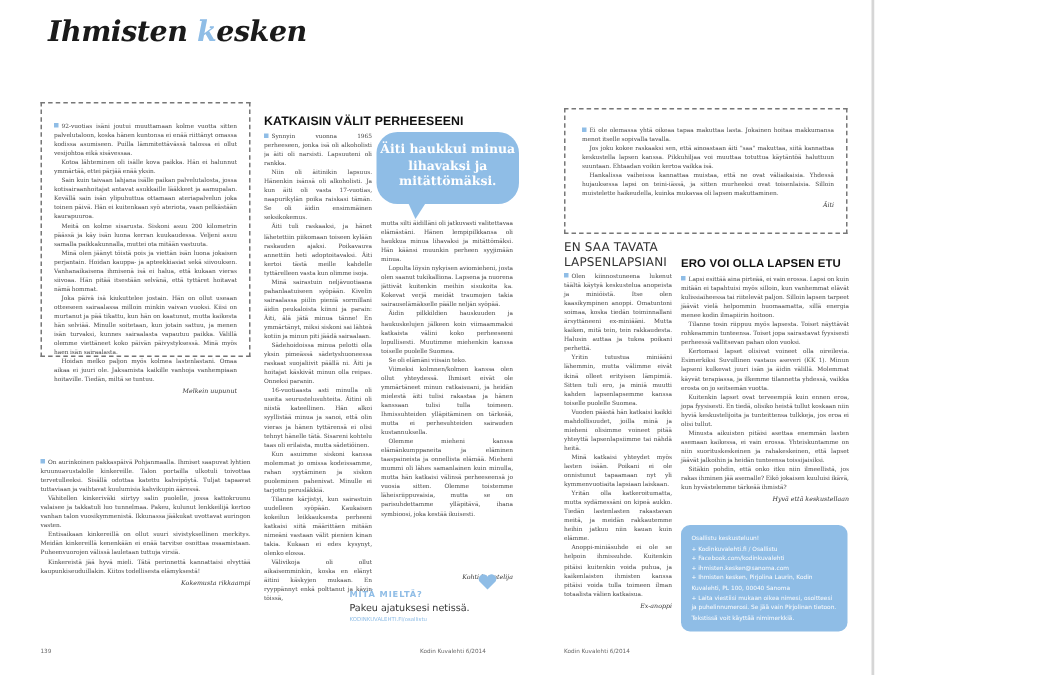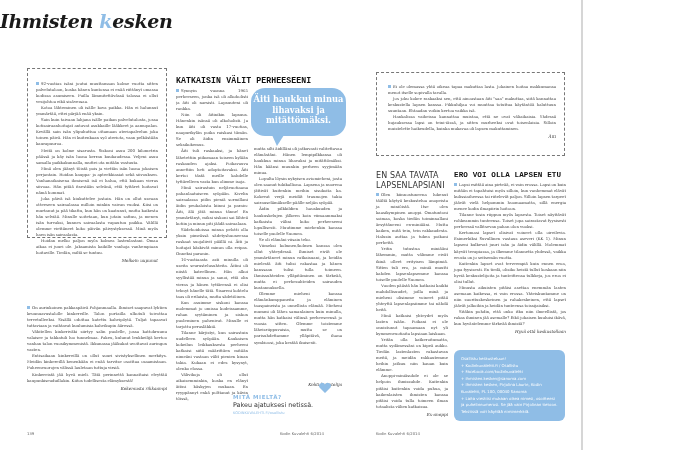--- a/index.html
+++ b/index.html
@@ -1,24 +1,24 @@
 <!DOCTYPE html>
 <html><head>
 <meta charset="utf-8">
 <style>
 *{box-sizing:border-box;margin:0;padding:0}
 html,body{width:696px;height:450px;background:#fff;overflow:hidden}
 body{position:relative;font-family:"DejaVu Serif",serif;color:#333}
 .page-edge{position:absolute;left:581px;top:0;width:2px;height:450px;background:#d6d6d6}
 .right-blank{position:absolute;left:583px;top:0;width:113px;height:450px;background:#fff}
-.title{position:absolute;left:0;top:10px;font-family:"DejaVu Serif",serif;font-weight:bold;font-style:italic;font-size:19px;color:#1a1a1a;letter-spacing:-0.3px}
+.title{position:absolute;left:32px;top:10px;font-family:"DejaVu Serif",serif;font-weight:bold;font-style:italic;font-size:19px;color:#1a1a1a;letter-spacing:-0.3px}
 .title .k{color:#8fbde6}
 .box{position:absolute;border:1.3px dashed #777}
 .h-light{font-family:"DejaVu Sans",sans-serif;font-size:8.6px;color:#333;letter-spacing:0.1px;line-height:10px}
-.h-bold{font-family:Liberation Mono, monospace;font-weight:bold;font-size:8.2px;color:#111;letter-spacing:0.1px}
+.h-bold{font-family:Liberation Sans, sans-serif;font-weight:bold;font-size:8.2px;color:#111;letter-spacing:0.1px}
 .txt{font-family:"DejaVu Serif",serif;font-size:3.9px;line-height:6.05px;color:#444;text-align:justify;word-spacing:-0.2px}
 .txt p{text-indent:5px}
 .txt p:first-child{text-indent:0}
 .sq{display:inline-block;width:3px;height:3px;background:#8fbde6;margin-right:2px;vertical-align:middle}
 .sig{font-style:italic;text-align:right;font-family:"DejaVu Serif",serif;font-size:4.2px;color:#333;margin-top:2px}
 .bubble{position:absolute;left:251px;top:88px;width:95px;height:48px;background:#8fbde6;border-radius:14px;color:#fff;font-family:"DejaVu Serif",serif;font-weight:bold;font-size:8.3px;line-height:10.5px;text-align:center;padding-top:6px}
 .bubble:after{content:"";position:absolute;left:22px;bottom:-10px;border-left:3px solid transparent;border-right:9px solid transparent;border-top:11px solid #8fbde6;transform:skewX(10deg)}
 .mita{position:absolute;left:233px;top:394px;width:115px}
 .mita .t1{font-family:"DejaVu Sans",sans-serif;font-weight:bold;font-size:5.5px;color:#8fbde6;letter-spacing:0.6px}
 .mita .t2{font-family:"DejaVu Sans",sans-serif;font-size:6.4px;color:#333;margin-top:1px}
@@ -93,21 +93,21 @@
 <div class="box" style="left:376px;top:72px;width:189px;height:84px"></div>
 <div style="position:absolute;left:388px;top:82px;width:168px">
   <div class="txt" style="margin-top:2px">
     <p><span class="sq"></span><span>Ei ole olemassa yhtä oikeaa tapaa makuttaa lasta. Jokainen hoitaa makkumansa menot itselle sopivalla tavalla.</span></p>
     <p>Jos joku kokee raskaaksi sen, että ainoastaan äiti "saa" makuttaa, siitä kannattaa keskustella lapsen kanssa. Pikkuhiljaa voi muuttaa totuttua käytäntöä haluttuun suuntaan. Ehtaadan voikin kertoa vaikka isä.</p>
     <p>Hankalissa vaiheissa kannattaa muistaa, että ne ovat väliaikaisia. Yhdessä hujauksessa lapsi on teini-iässä, ja sitten murheeksi ovat toisenlaisia. Silloin muistelette haikeudella, kuinka mukavaa oli lapsen makuttaminen.</p>
   </div>
   <div class="sig">Äiti</div>
 </div>
 
-<div style="position:absolute;left:376px;top:171px;width:72px">
+<div style="position:absolute;left:376px;top:160px;width:72px">
   <div class="h-light" style="font-size:8px;line-height:9.5px">EN SAA TAVATA LAPSENLAPSIANI</div>
   <div class="txt" style="margin-top:2px">
     <p><span class="sq"></span><span>Olen kiinnostuneena lukenut täältä käytyä keskustelua anopeista ja miniöistä. Itse olen kaasikympinen anoppi. Omatuntoni soimaa, koska tiedän toiminnallani ärsyttäneeni ex-miniääni. Mutta kaiken, mitä tein, tein rakkaudesta. Halusin auttaa ja tukea poikani perhettä.</span></p>
     <p>Yritin tutustua miniääni lähemmin, mutta välimme eivät ikinä olleet erityisen lämpimiä. Sitten tuli ero, ja miniä muutti kahden lapsenlapsemme kanssa toiselle puolelle Suomea.</p>
     <p>Vuoden päästä hän katkaisi kaikki mahdollisuudet, joilla minä ja mieheni olisimme voineet pitää yhteyttä lapsenlapsiimme tai nähdä heitä.</p>
     <p>Minä katkaisi yhteydet myös lasten isään. Poikani ei ole onnistunut tapaamaan nyt yli kymmenvuotiaita lapsiaan laiskaan.</p>
     <p>Yritän olla katkeroitumatta, mutta sydämessäni on kipeä aukko. Tiedän lastenlasten rakastavan meitä, ja meidän rakkautemme heihin jatkuu niin kauan kuin elämme.</p>
     <p>Anoppi-miniäsuhde ei ole se helpoin ihmissuhde. Kuitenkin pitäisi kuitenkin voida puhua, ja kaikenlaisten ihmisten kanssa pitäisi voida tulla toimeen ilman totaalista välien katkaisua.</p>
   </div>
   <div class="sig">Ex-anoppi</div>

